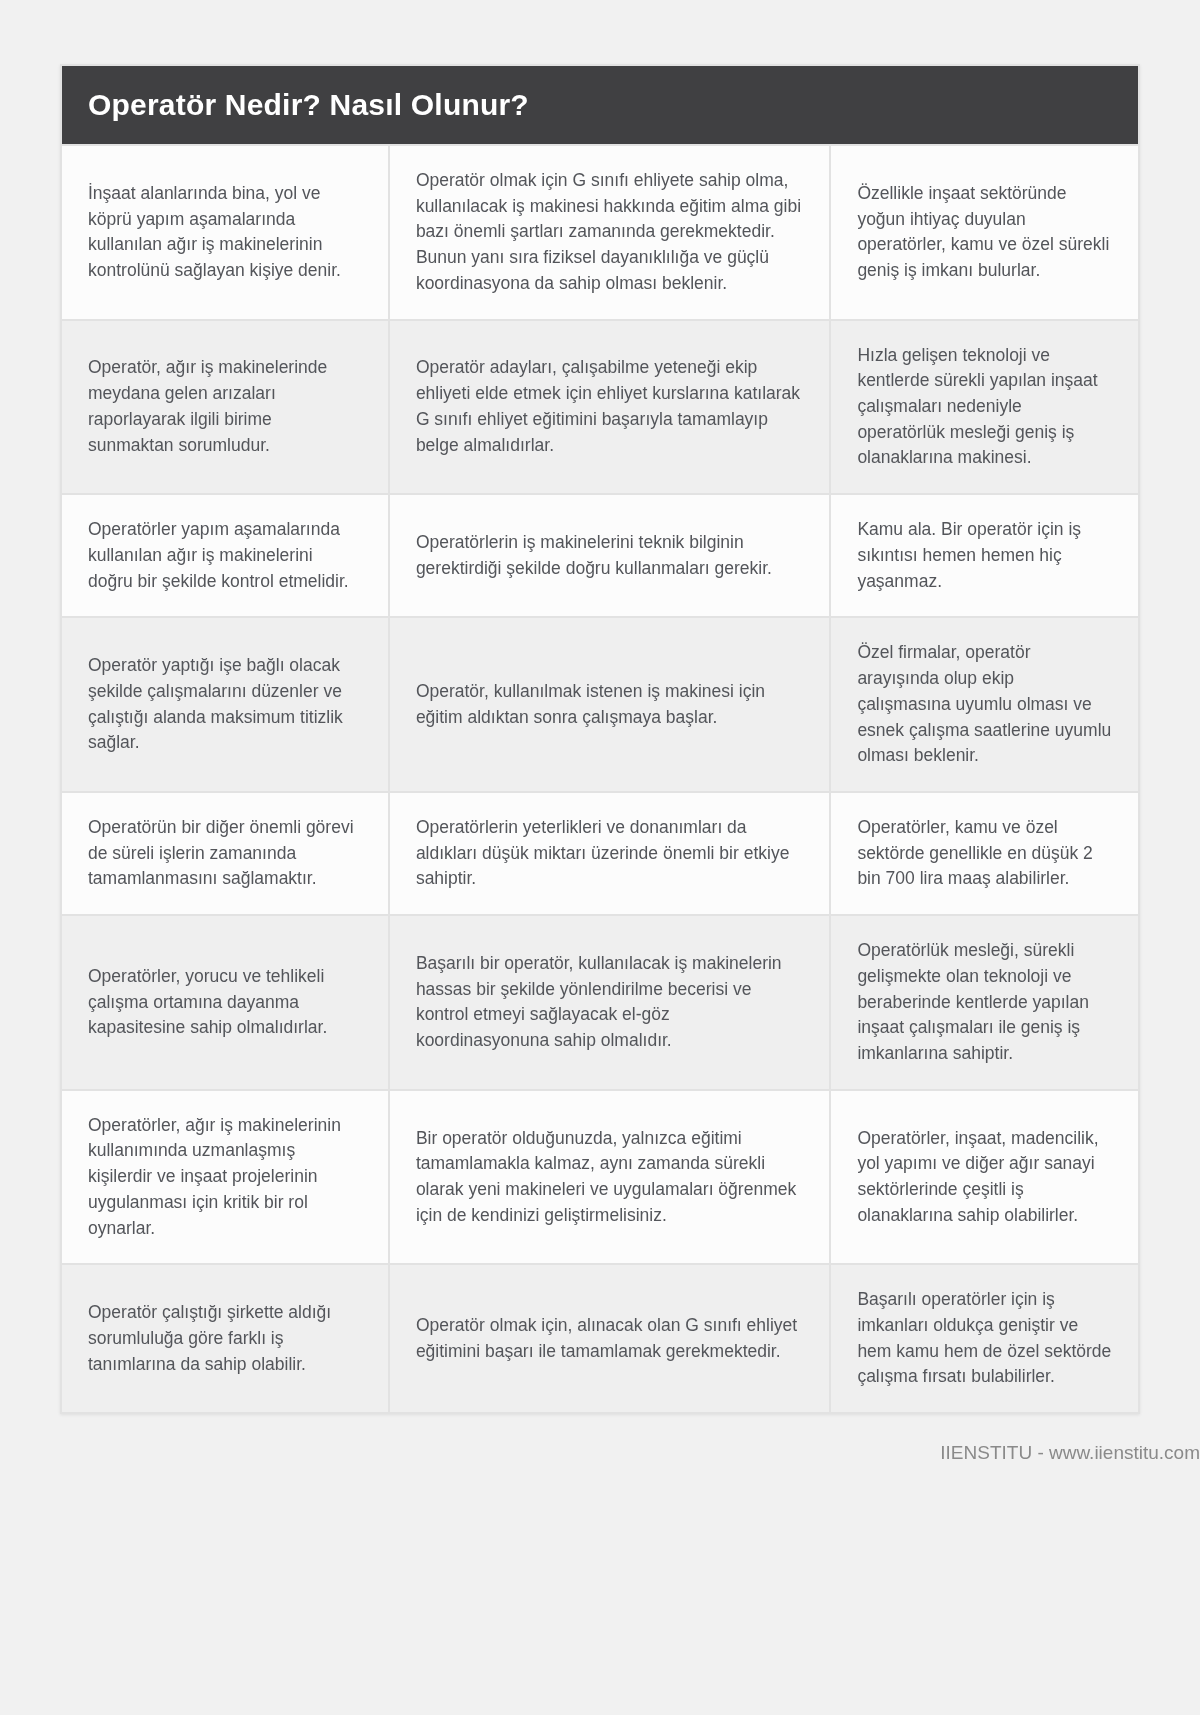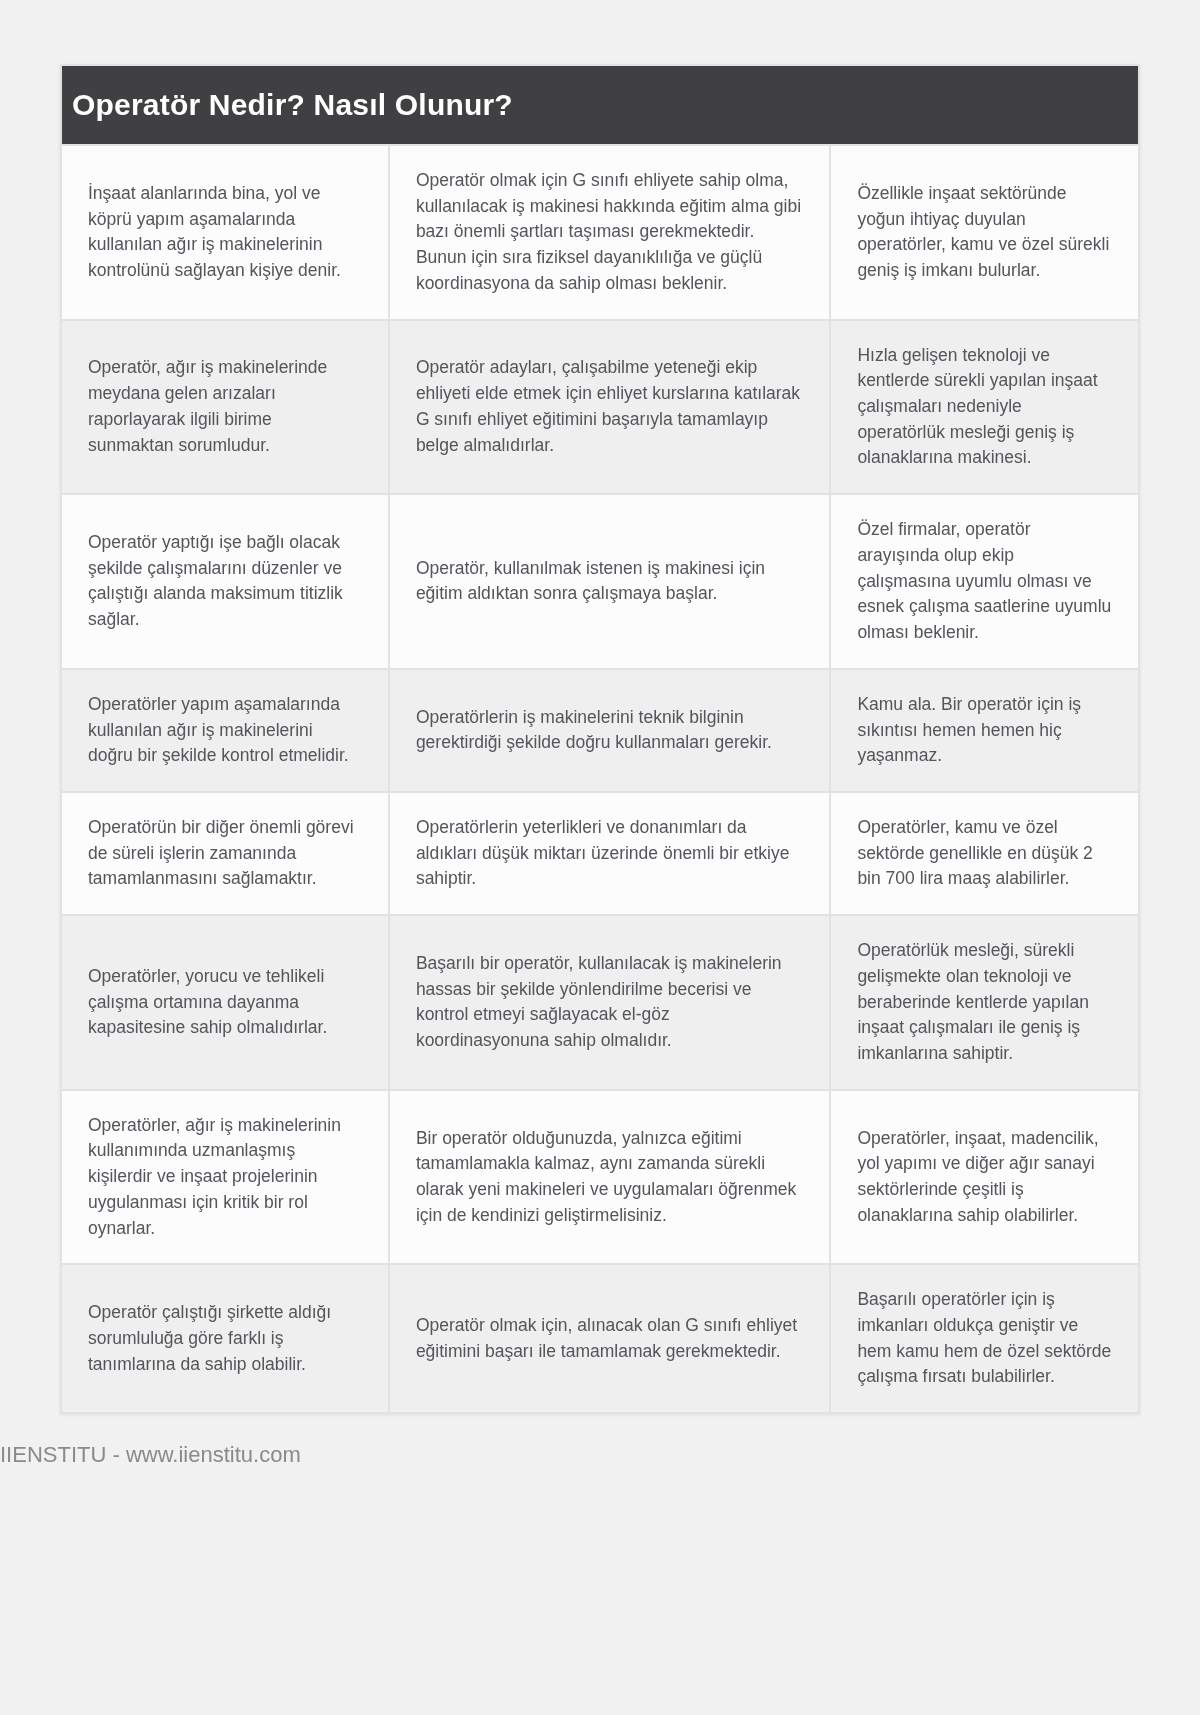--- a/index.html
+++ b/index.html
@@ -28,21 +28,21 @@
   .col-1 { width: 30.4%; }
   .col-2 { width: 41.0%; }
   .col-3 { width: 28.6%; }
 
   th.page-title {
     background: #404042;
     color: #ffffff;
     text-align: left;
     font-size: 30px;
     font-weight: bold;
-    padding: 22px 10px;
+    padding: 22px 26px;
     letter-spacing: 0.2px;
   }
   th.col-header {
     background: #404042;
     color: #ffffff;
     text-align: left;
     font-size: 18px;
     font-weight: bold;
     line-height: 1.35;
     padding: 14px 24px;
@@ -53,23 +53,23 @@
     line-height: 1.47;
     color: #53555a;
     padding: 22px 26px;
     vertical-align: middle;
     background: #fcfcfc;
   }
   tbody tr:nth-child(even) td.cell {
     background: #efefef;
   }
   .footer {
-    text-align: left;
+    text-align: right;
     color: #8a8a8a;
-    font-size: 22px;
+    font-size: 19px;
     margin-top: 28px;
     padding-bottom: 60px;
   }
 </style>
 </head>
 <body>
 
 <div class="card">
   <table class="info-table">
     <colgroup>
@@ -78,37 +78,37 @@
       <col class="col-3">
     </colgroup>
     <thead>
       <tr>
         <th class="page-title" colspan="3">Operatör Nedir? Nasıl Olunur?</th>
       </tr>
     </thead>
     <tbody>
         <tr>
           <td class="cell">İnşaat alanlarında bina, yol ve köprü yapım aşamalarında kullanılan ağır iş makinelerinin kontrolünü sağlayan kişiye denir.</td>
-          <td class="cell">Operatör olmak için G sınıfı ehliyete sahip olma, kullanılacak iş makinesi hakkında eğitim alma gibi bazı önemli şartları taşıması gerekmektedir. Bunun için sıra fiziksel dayanıklılığa ve güçlü koordinasyona da sahip olması beklenir.</td>
+          <td class="cell">Operatör olmak için G sınıfı ehliyete sahip olma, kullanılacak iş makinesi hakkında eğitim alma gibi bazı önemli şartları zamanında gerekmektedir. Bunun yanı sıra fiziksel dayanıklılığa ve güçlü koordinasyona da sahip olması beklenir.</td>
           <td class="cell">Özellikle inşaat sektöründe yoğun ihtiyaç duyulan operatörler, kamu ve özel sürekli geniş iş imkanı bulurlar.</td>
         </tr>
         <tr>
           <td class="cell">Operatör, ağır iş makinelerinde meydana gelen arızaları raporlayarak ilgili birime sunmaktan sorumludur.</td>
           <td class="cell">Operatör adayları, çalışabilme yeteneği ekip ehliyeti elde etmek için ehliyet kurslarına katılarak G sınıfı ehliyet eğitimini başarıyla tamamlayıp belge almalıdırlar.</td>
           <td class="cell">Hızla gelişen teknoloji ve kentlerde sürekli yapılan inşaat çalışmaları nedeniyle operatörlük mesleği geniş iş olanaklarına makinesi.</td>
         </tr>
         <tr>
+          <td class="cell">Operatörler yapım aşamalarında kullanılan ağır iş makinelerini doğru bir şekilde kontrol etmelidir.</td>
+          <td class="cell">Operatörlerin iş makinelerini teknik bilginin gerektirdiği şekilde doğru kullanmaları gerekir.</td>
+          <td class="cell">Kamu ala. Bir operatör için iş sıkıntısı hemen hemen hiç yaşanmaz.</td>
+        </tr>
+        <tr>
           <td class="cell">Operatör yaptığı işe bağlı olacak şekilde çalışmalarını düzenler ve çalıştığı alanda maksimum titizlik sağlar.</td>
           <td class="cell">Operatör, kullanılmak istenen iş makinesi için eğitim aldıktan sonra çalışmaya başlar.</td>
           <td class="cell">Özel firmalar, operatör arayışında olup ekip çalışmasına uyumlu olması ve esnek çalışma saatlerine uyumlu olması beklenir.</td>
-        </tr>
-        <tr>
-          <td class="cell">Operatörler yapım aşamalarında kullanılan ağır iş makinelerini doğru bir şekilde kontrol etmelidir.</td>
-          <td class="cell">Operatörlerin iş makinelerini teknik bilginin gerektirdiği şekilde doğru kullanmaları gerekir.</td>
-          <td class="cell">Kamu ala. Bir operatör için iş sıkıntısı hemen hemen hiç yaşanmaz.</td>
         </tr>
         <tr>
           <td class="cell">Operatörün bir diğer önemli görevi de süreli işlerin zamanında tamamlanmasını sağlamaktır.</td>
           <td class="cell">Operatörlerin yeterlikleri ve donanımları da aldıkları düşük miktarı üzerinde önemli bir etkiye sahiptir.</td>
           <td class="cell">Operatörler, kamu ve özel sektörde genellikle en düşük 2 bin 700 lira maaş alabilirler.</td>
         </tr>
         <tr>
           <td class="cell">Operatörler, yorucu ve tehlikeli çalışma ortamına dayanma kapasitesine sahip olmalıdırlar.</td>
           <td class="cell">Başarılı bir operatör, kullanılacak iş makinelerin hassas bir şekilde yönlendirilme becerisi ve kontrol etmeyi sağlayacak el-göz koordinasyonuna sahip olmalıdır.</td>
           <td class="cell">Operatörlük mesleği, sürekli gelişmekte olan teknoloji ve beraberinde kentlerde yapılan inşaat çalışmaları ile geniş iş imkanlarına sahiptir.</td>

